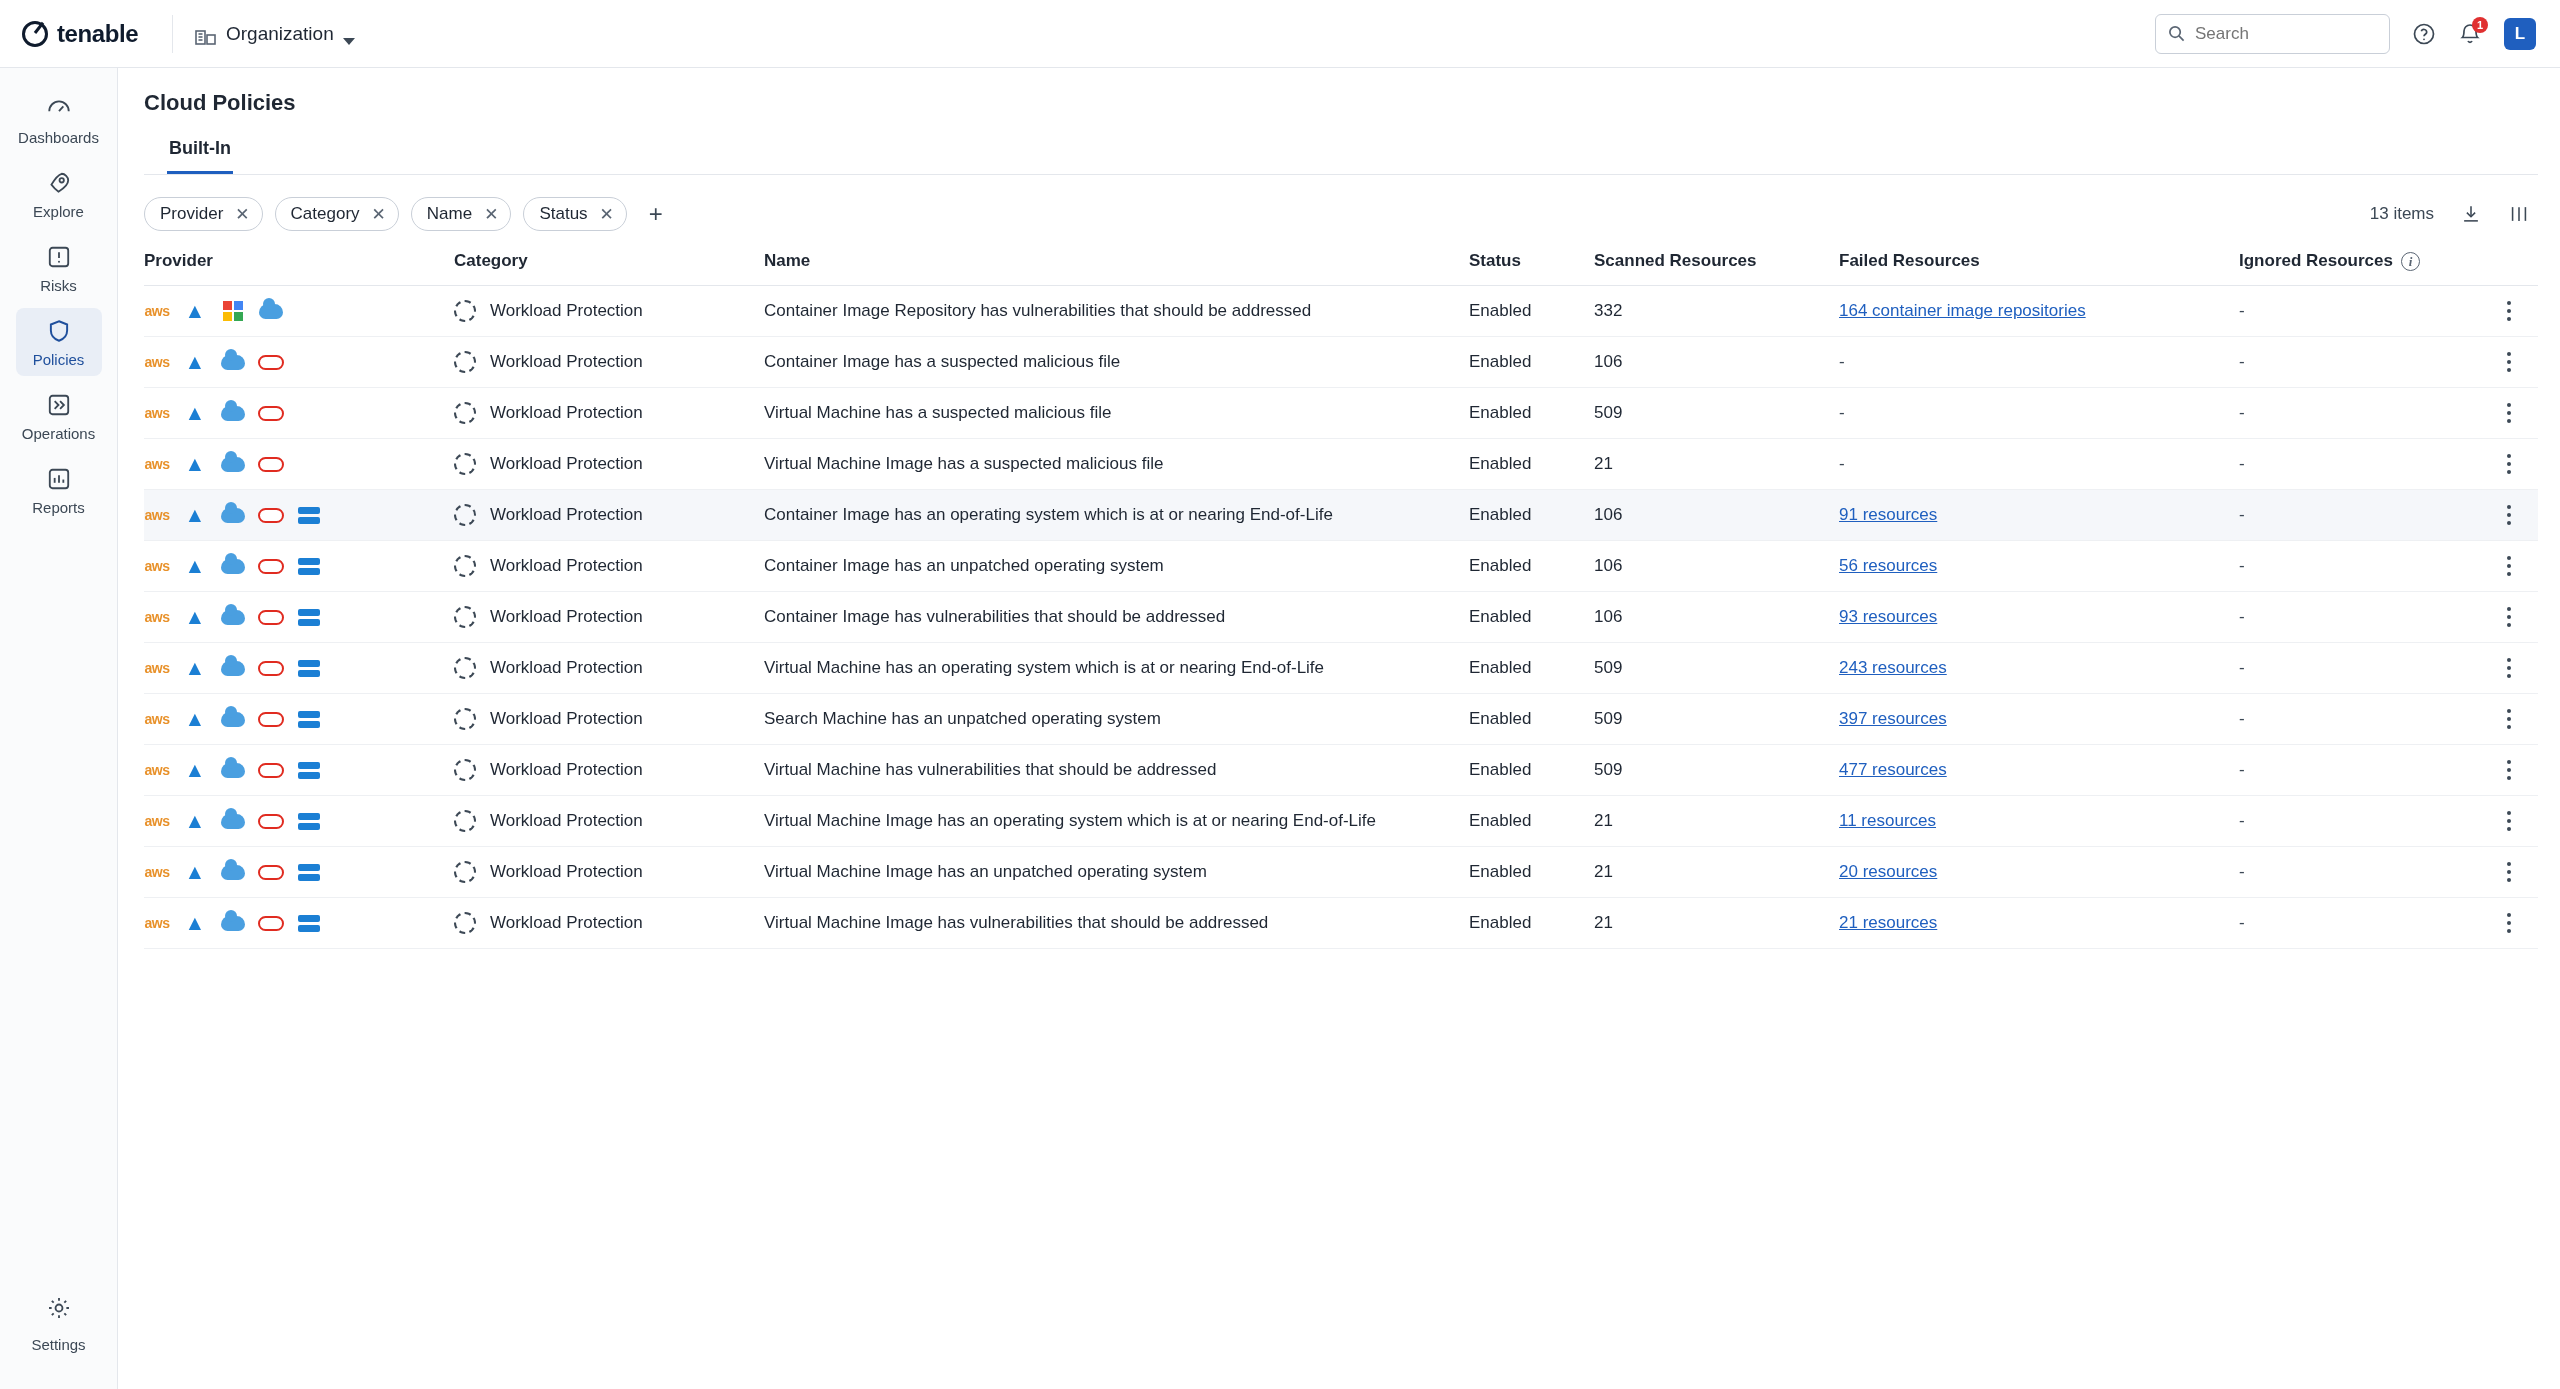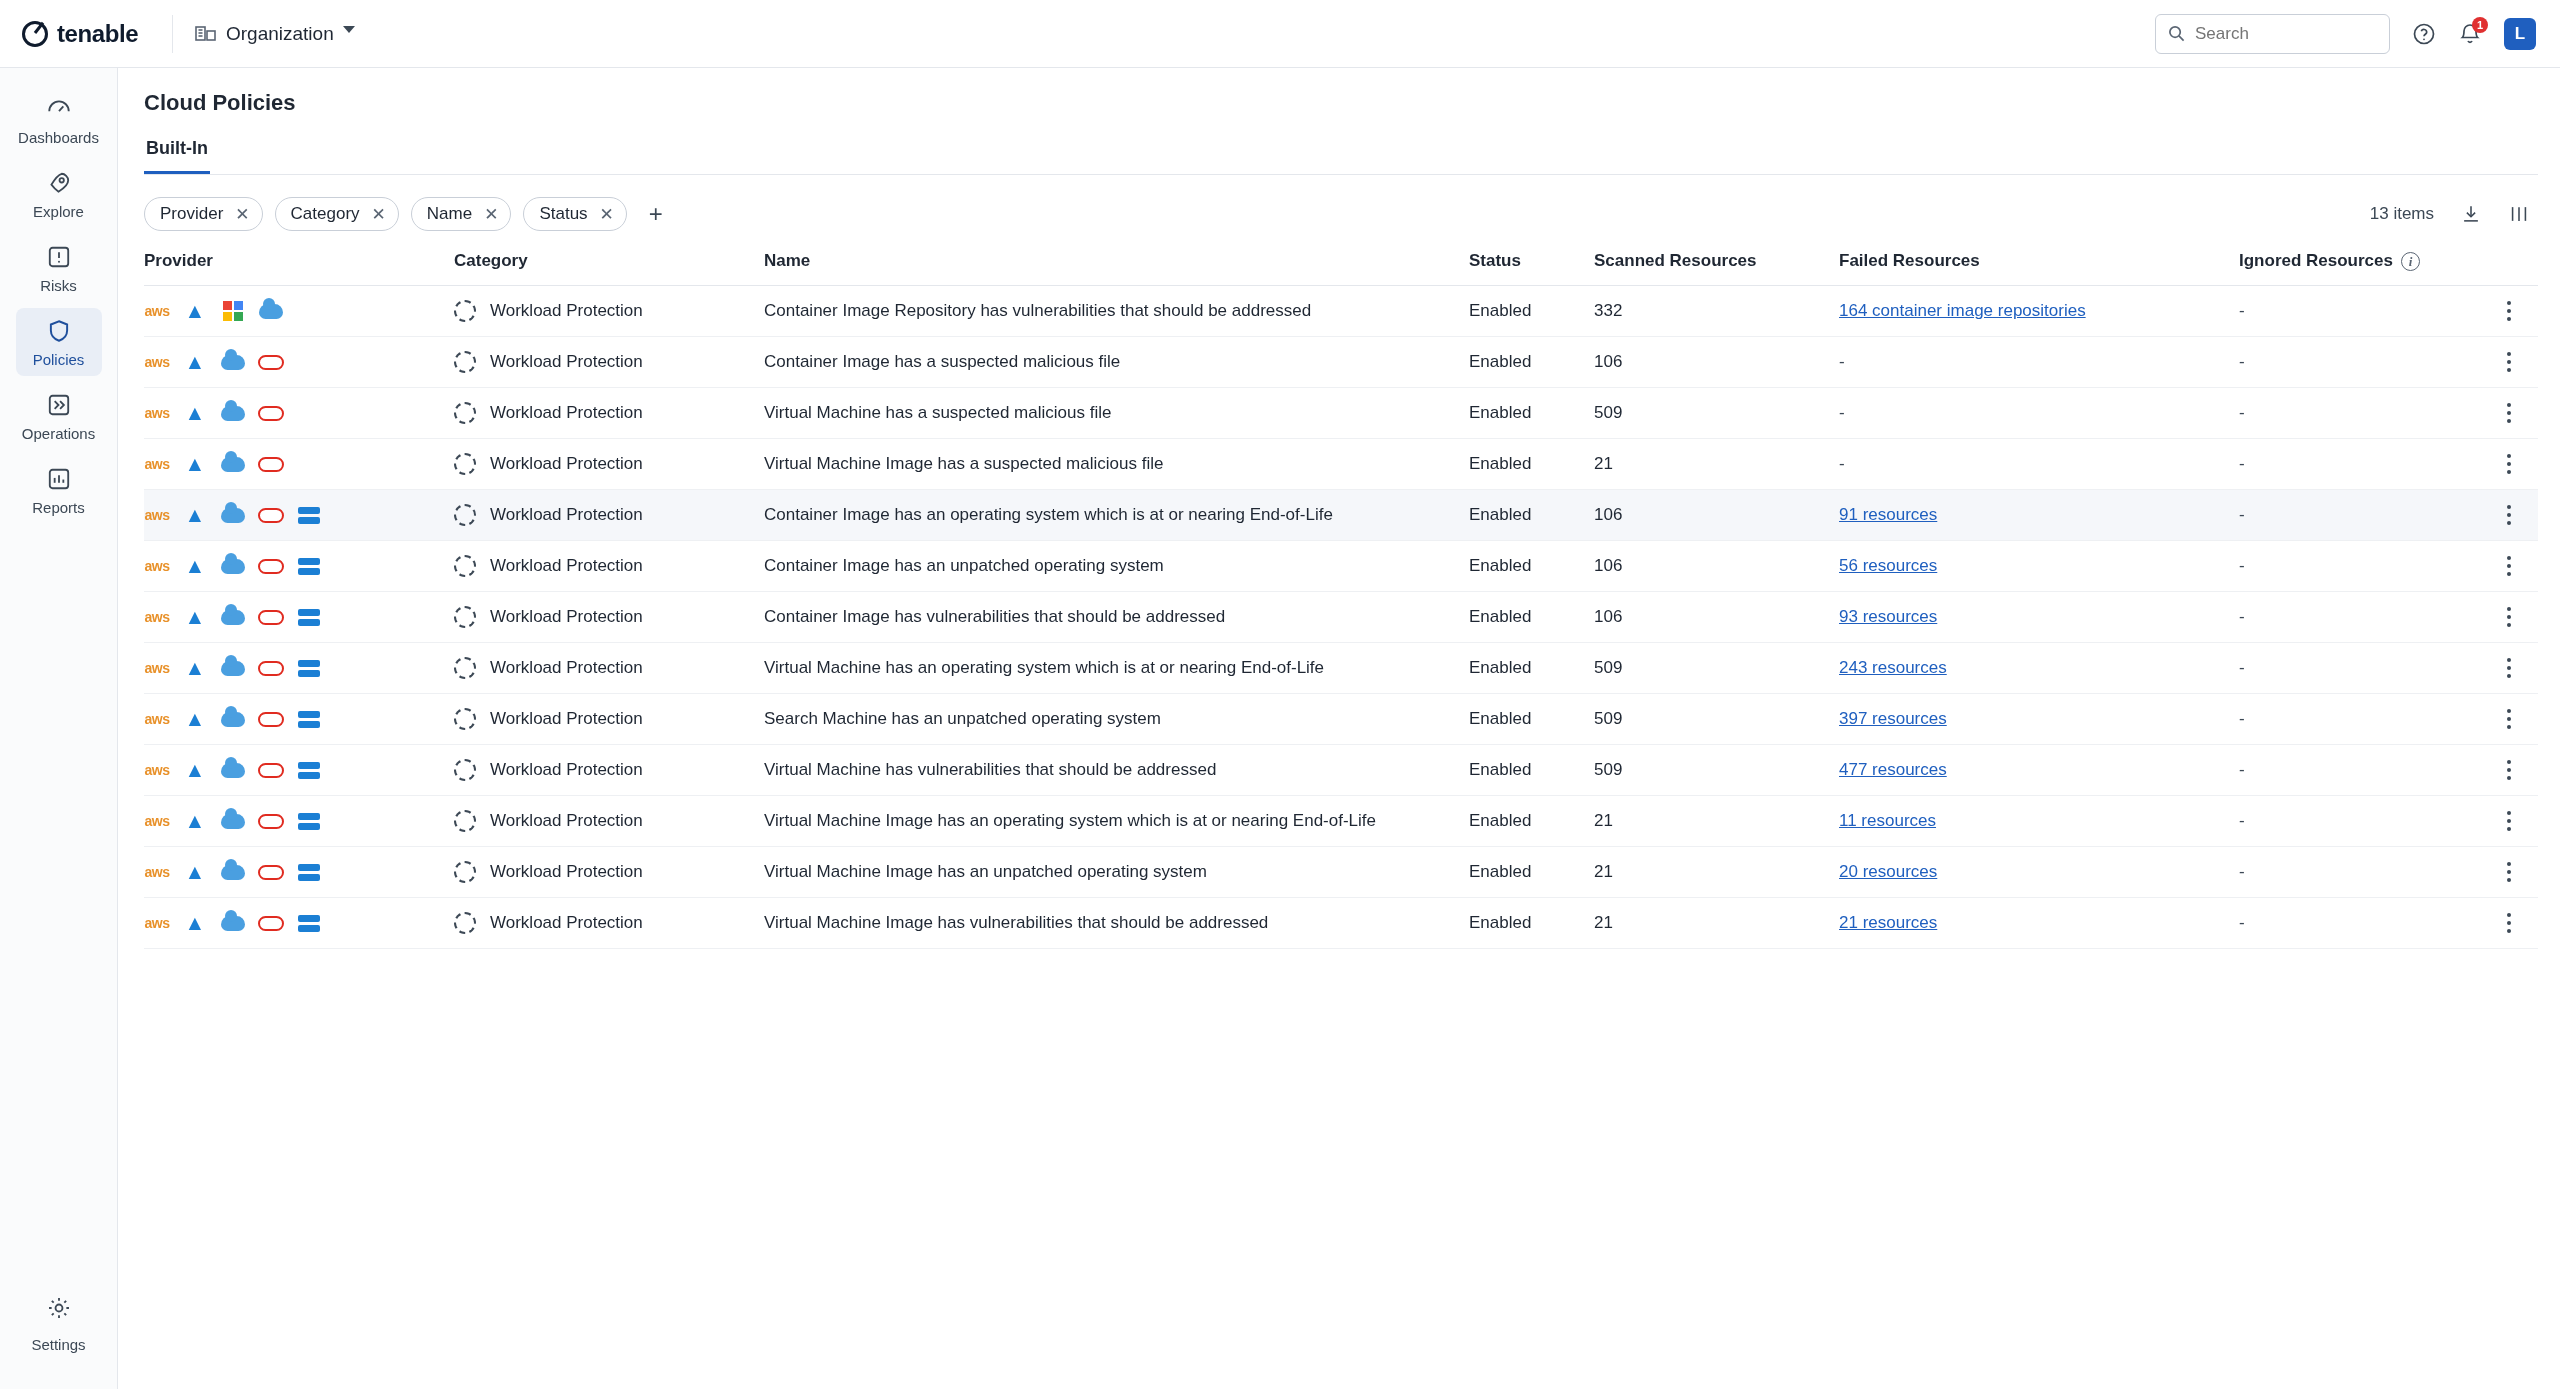--- a/index.html
+++ b/index.html
@@ -29,21 +29,21 @@
   .brand-mark::after {
     content: ""; position: absolute; left: 50%; top: -4px;
     width: 3px; height: 13px; background: #0f1b2d;
     transform: translateX(-50%) rotate(38deg); transform-origin: bottom center;
   }
   .brand-text { font-size: 24px; font-weight: 700; letter-spacing: -0.4px; color: #0f1b2d; }
 
   .topbar-divider { width: 1px; height: 38px; background: #e4e7ec; margin: 0 12px 0 4px; }
 
   .org-switch {
-    display: flex; align-items: flex-start; gap: 9px;
+    display: flex; align-items: flex-end; gap: 9px;
     font-size: 19px; color: #1f2733; cursor: pointer;
     padding: 6px 10px; border-radius: 4px;
   }
   .org-icon { width: 22px; height: 18px; position: relative; color: #5a6573; }
   .caret-down {
     width: 0; height: 0; border-left: 6px solid transparent; border-right: 6px solid transparent;
     border-top: 7px solid #3c4855; margin-top: 3px;
   }
 
   .topbar-right {
@@ -94,20 +94,21 @@
   }
   .page-title { font-size: 22px; font-weight: 600; padding: 22px 0 0 26px; color: #1f2733; }
 
   .tabs {
     margin: 22px 0 0 26px; display: flex; gap: 28px; border-bottom: 1px solid #e4e7ec;
     width: 2394px;
   }
   .tab {
     font-size: 18px; padding: 0 2px 12px; cursor: pointer; color: #1f2733;
     border-bottom: 3px solid transparent;
+    margin-left: 23px;
   }
   .tab.active { border-bottom-color: #1f5fbf; font-weight: 600; }
 
   .filters {
     display: flex; align-items: center; gap: 12px; padding: 22px 0 0 26px;
     position: relative;
   }
   .chip {
     display: flex; align-items: center; gap: 12px;
     border: 1px solid #c9cfd8; border-radius: 17px; height: 34px; padding: 0 12px 0 15px;

